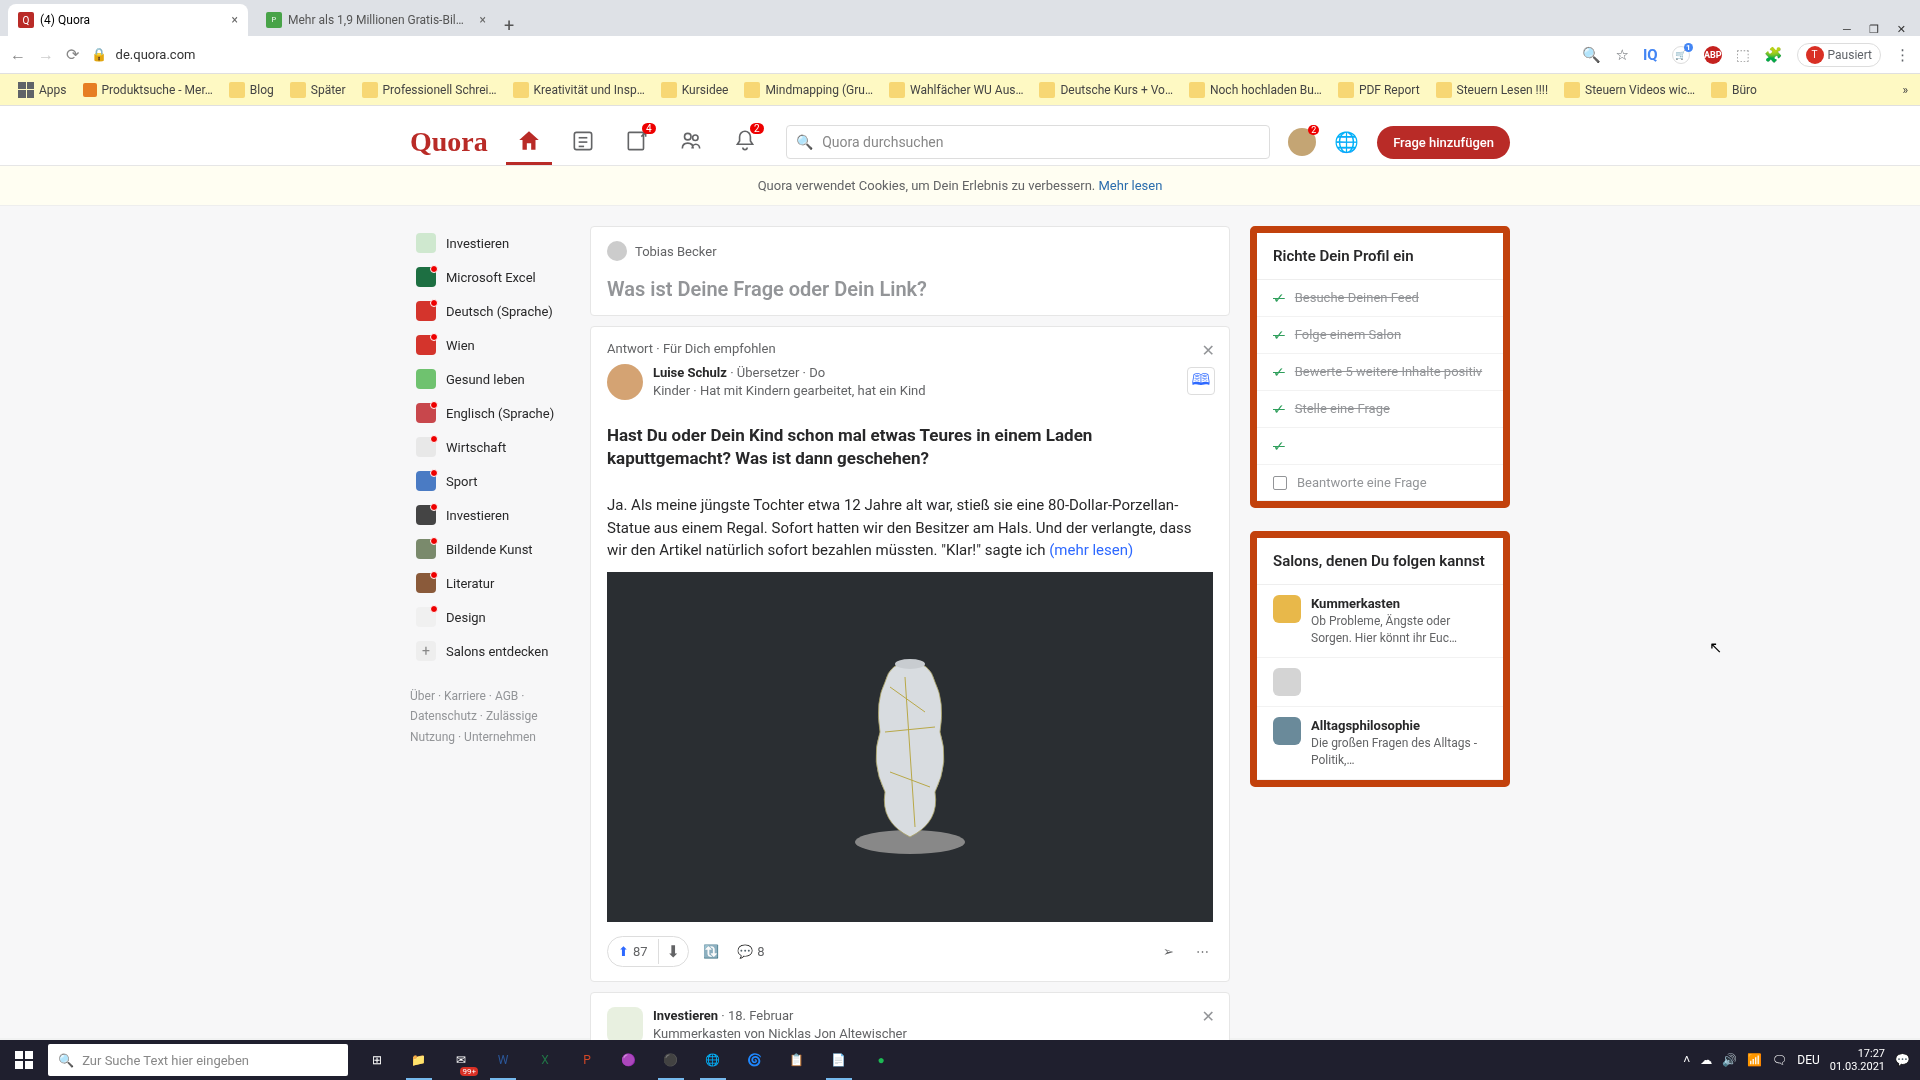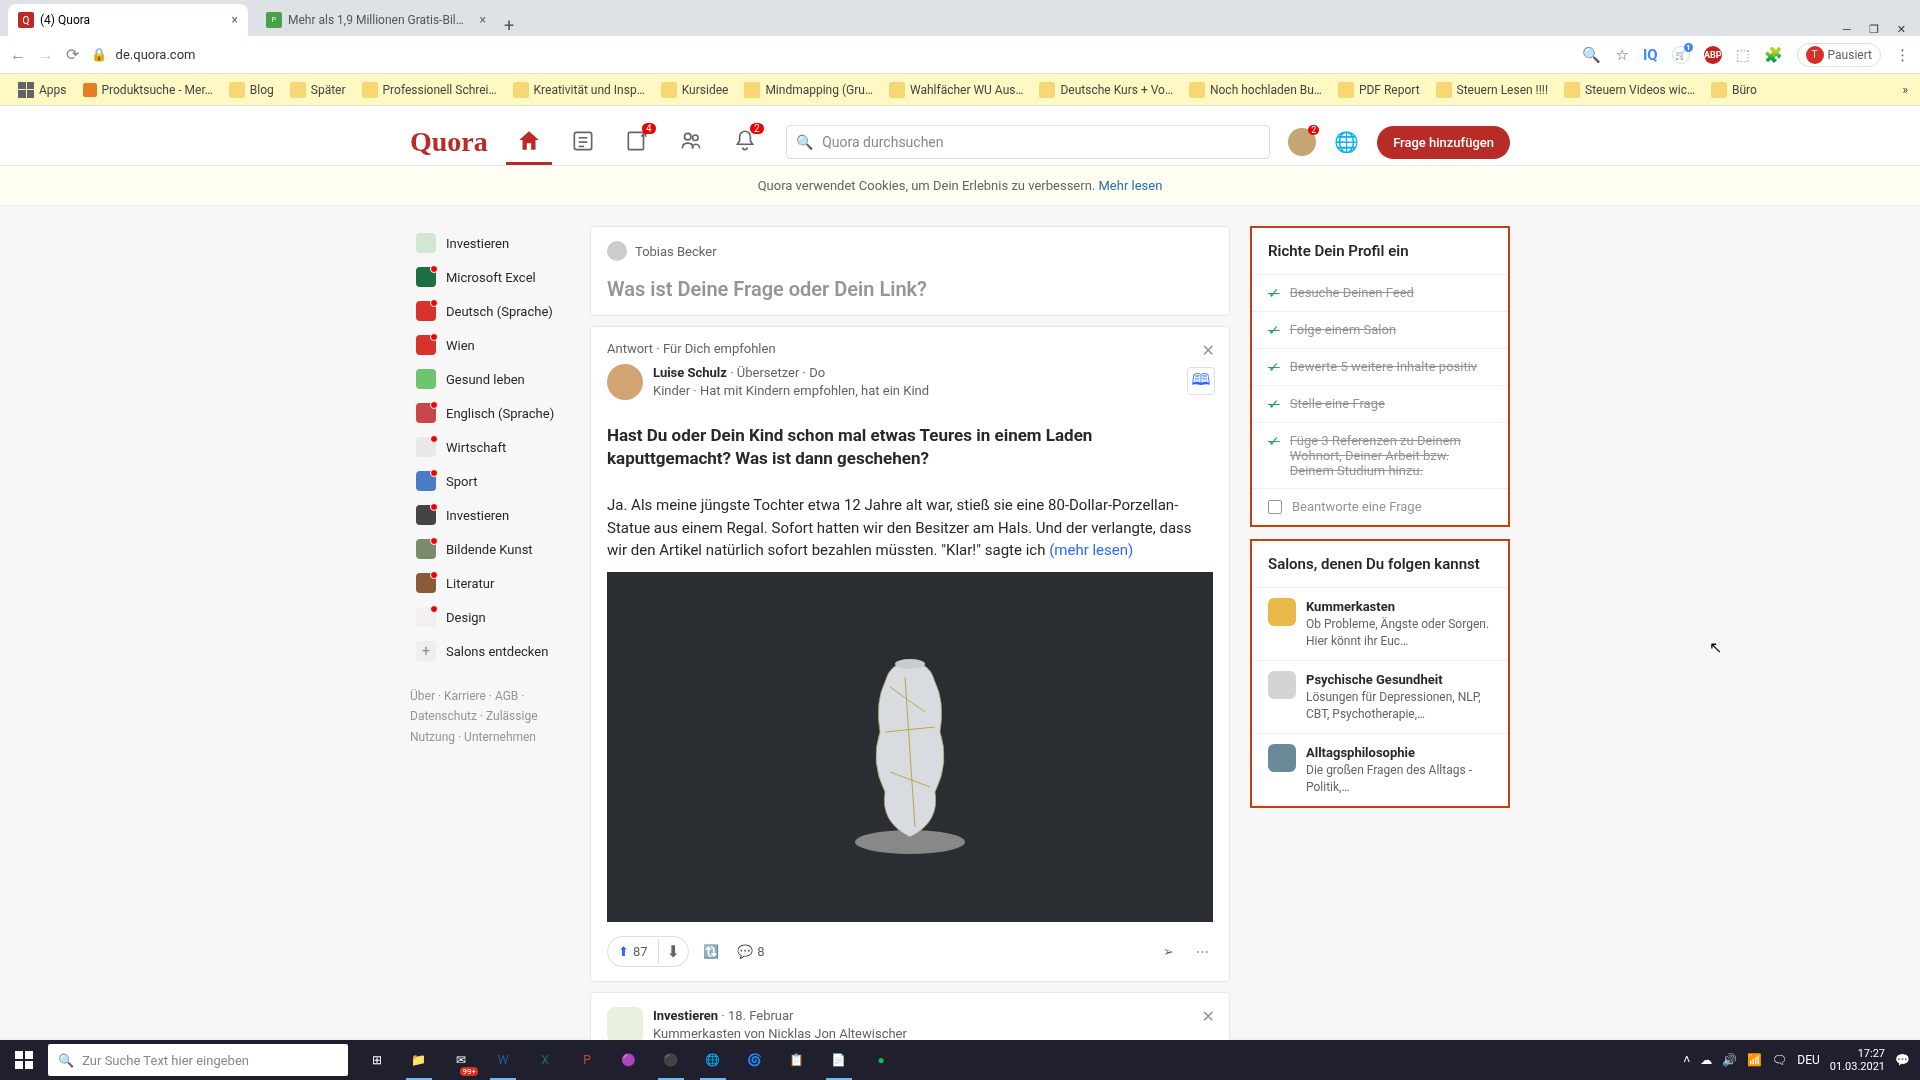--- a/index.html
+++ b/index.html
@@ -66,21 +66,21 @@
 .more-link{color:#2e69ff;cursor:pointer}
 .post-img{width:100%;height:350px;background:#2a2e32;margin:10px 0 6px;display:flex;align-items:center;justify-content:center}
 .vase{width:160px;height:230px;position:relative}
 .action-bar{display:flex;align-items:center;gap:10px;padding-top:8px}
 .vote-grp{display:flex;align-items:center;border:1px solid #ddd;border-radius:18px;overflow:hidden}
 .upvote{display:flex;align-items:center;gap:4px;padding:5px 10px;font-size:13px;color:#636466;border-right:1px solid #ddd;cursor:pointer}
 .downvote{padding:5px 8px;cursor:pointer;color:#636466}
 .action-ic{color:#636466;cursor:pointer;display:flex;align-items:center;gap:4px;font-size:13px;padding:4px}
 .share-more{margin-left:auto;display:flex;gap:14px}
 .right-col{width:260px}
-.panel{background:#fff;border:2px solid #c2410c;border-radius:0;margin-bottom:12px}
+.panel{background:#fff;border:7px solid #c2410c;border-radius:5px;margin-bottom:23px}
 .panel-title{padding:14px 16px;font-size:15px;font-weight:600;color:#282829;border-bottom:1px solid #eee}
 .check-item{display:flex;align-items:flex-start;gap:10px;padding:10px 16px;font-size:13px;color:#939598;border-bottom:1px solid #f2f2f2}
 .check-item.done span{text-decoration:line-through}
 .check-ic{color:#2e9e5b;font-size:14px;flex-shrink:0}
 .check-box{width:14px;height:14px;border:1px solid #939598;border-radius:2px;flex-shrink:0;margin-top:1px}
 .salon-item{display:flex;gap:10px;padding:10px 16px;border-bottom:1px solid #f2f2f2;cursor:pointer}
 .salon-icon{width:28px;height:28px;border-radius:6px;flex-shrink:0}
 .salon-text{font-size:12px;line-height:1.4}
 .salon-name{font-weight:bold;color:#282829;font-size:13px}
 .salon-desc{color:#636466}
@@ -355,21 +355,21 @@
       </div>
 
       <div class="card feed-card">
         <div class="feed-tag">Antwort · Für Dich empfohlen</div>
         <span class="close-x">✕</span>
         <div class="bookmark-ic">🕮</div>
         <div class="author-row">
           <div class="author-avatar"></div>
           <div class="author-info">
             <span class="author-name">Luise Schulz</span><span> · Übersetzer · Do</span><br>
-            <span>Kinder · Hat mit Kindern empfohlen, hat ein Kind</span>
+            <span>Kinder · Hat mit Kindern gearbeitet, hat ein Kind</span>
           </div>
         </div>
         <div class="question">Hast Du oder Dein Kind schon mal etwas Teures in einem Laden kaputtgemacht? Was ist dann geschehen?</div>
         <div class="answer-body">
           <span>Ja. Als meine jüngste Tochter etwa 12 Jahre alt war, stieß sie eine 80-Dollar-Porzellan-Statue aus einem Regal. Sofort hatten wir den Besitzer am Hals. Und der verlangte, dass wir den Artikel natürlich sofort bezahlen müssten. "Klar!" sagte ich </span><span class="more-link">(mehr lesen)</span>
         </div>
         <div class="post-img">
           <svg class="vase" viewBox="0 0 160 230">
               <ellipse cx="80" cy="210" rx="55" ry="12" fill="#888"></ellipse>
               <path d="M80 30 Q60 30 55 50 Q45 70 50 100 Q40 130 55 160 Q50 190 80 205 Q110 190 105 160 Q120 130 110 100 Q115 70 105 50 Q100 30 80 30 Z" fill="#d8dce0" stroke="#a8a060" stroke-width="0.8"></path>
@@ -421,44 +421,39 @@
             <div class="check-item done">
               <span class="check-ic">✓</span>
               <span>Bewerte 5 weitere Inhalte positiv</span>
             </div>
             <div class="check-item done">
               <span class="check-ic">✓</span>
               <span>Stelle eine Frage</span>
             </div>
             <div class="check-item done">
               <span class="check-ic">✓</span>
-              <span>Füge 3 Referenzen zu Deinem Wohnort, Deiner Arbeit bzw. Deinem Studium hinzu.</span>
             </div>
             <div class="check-item">
               <span class="check-box"></span>
               <span>Beantworte eine Frage</span>
             </div>
           </div>
       </div>
       <div class="panel">
         <div class="panel-title">Salons, denen Du folgen kannst</div>
         <div id="salon-items">
             <div class="salon-item">
               <div class="salon-icon" style="background:#e8b84a"></div>
               <div class="salon-text">
                 <div class="salon-name">Kummerkasten</div>
                 <div class="salon-desc">Ob Probleme, Ängste oder Sorgen. Hier könnt ihr Euc…</div>
               </div>
             </div>
             <div class="salon-item">
               <div class="salon-icon" style="background:#d4d4d4"></div>
-              <div class="salon-text">
-                <div class="salon-name">Psychische Gesundheit</div>
-                <div class="salon-desc">Lösungen für Depressionen, NLP, CBT, Psychotherapie,…</div>
-              </div>
             </div>
             <div class="salon-item">
               <div class="salon-icon" style="background:#6a8a9a"></div>
               <div class="salon-text">
                 <div class="salon-name">Alltagsphilosophie</div>
                 <div class="salon-desc">Die großen Fragen des Alltags - Politik,…</div>
               </div>
             </div>
           </div>
       </div>

